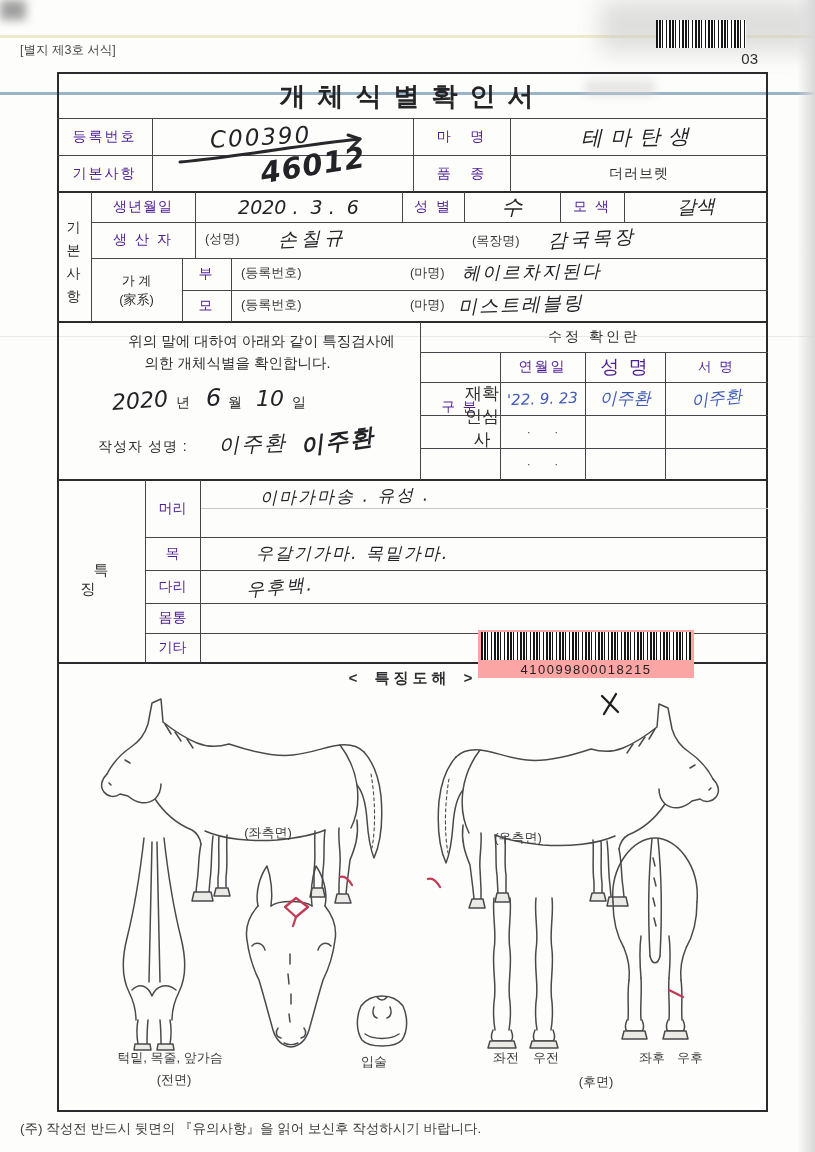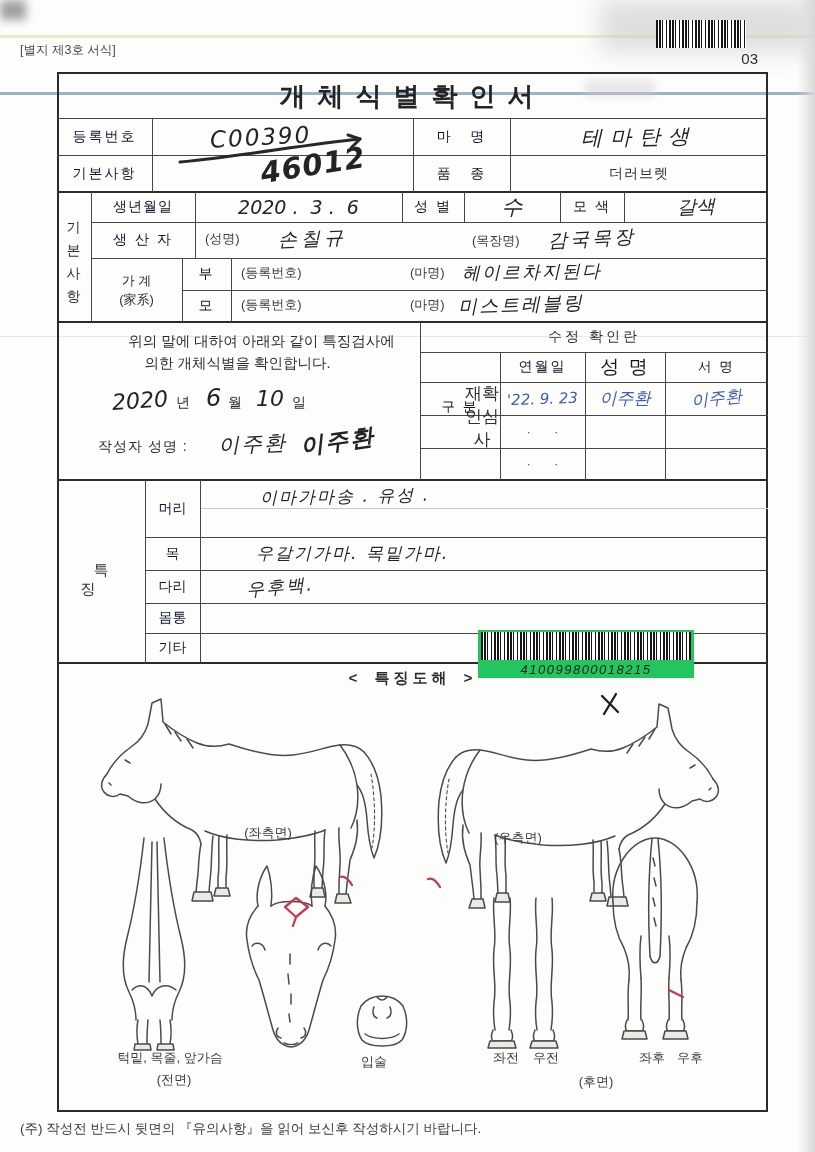--- a/index.html
+++ b/index.html
@@ -1,20 +1,20 @@
 <!DOCTYPE html>
 <html><head>
 <meta charset="utf-8">
 <style>
   html,body{margin:0;padding:0;background:#ffffff;}
   #sheet{position:relative;width:815px;height:1152px;background:#fdfdfc;overflow:hidden;
          font-family:"Liberation Sans",sans-serif;color:#2e2e30;}
   .abs{position:absolute;box-sizing:border-box;}
   .c{display:flex;align-items:center;justify-content:center;text-align:center;}
-  .lbl{font-size:14px;color:#0f172a;letter-spacing:2px;white-space:pre;}
+  .lbl{font-size:14px;color:#4c1d95;letter-spacing:2px;white-space:pre;}
   .sm{font-size:13px;color:#3a3a3c;white-space:pre;}
   .hand{font-family:"DejaVu Sans",sans-serif;font-style:italic;color:#232327;white-space:pre;}
   .blue{color:#3e59b5;}
   .hline{position:absolute;background:#46464a;height:1px;}
   .vline{position:absolute;background:#46464a;width:1px;}
   .thick{height:2px;background:#2b2b2e;}
   .faint{background:#c9c9c9;}
   .bars{background:repeating-linear-gradient(90deg,#161616 0px,#161616 2px,#ffffff 2px,#ffffff 3px,#161616 3px,#161616 5px,#ffffff 5px,#ffffff 6px,#161616 6px,#161616 7px,#ffffff 7px,#ffffff 10px,#161616 10px,#161616 11px,#ffffff 11px,#ffffff 13px);}
   #diagram path{fill:none;stroke:#4a4a4c;stroke-width:1.5;stroke-linecap:round;stroke-linejoin:round;}
   #diagram path.hoof{fill:#eceae4;}
@@ -151,21 +151,21 @@
   <div class="abs c" style="left:57px;top:480px;width:88px;height:183px;font-size:15px;letter-spacing:26px;text-indent:26px;margin-top:8px;">특징</div>
   <div class="abs c lbl" style="left:145px;top:480px;width:55px;height:57px;letter-spacing:0;">머리</div>
   <div class="abs c lbl" style="left:145px;top:537px;width:55px;height:33px;letter-spacing:0;">목</div>
   <div class="abs c lbl" style="left:145px;top:570px;width:55px;height:33px;letter-spacing:0;">다리</div>
   <div class="abs c lbl" style="left:145px;top:603px;width:55px;height:30px;letter-spacing:0;">몸통</div>
   <div class="abs c lbl" style="left:145px;top:633px;width:55px;height:30px;letter-spacing:0;">기타</div>
   <div class="abs hand" style="left:260px;top:485px;font-size:17px;letter-spacing:2px;transform:rotate(-1deg);">이마가마송 . 유성 .</div>
   <div class="abs hand" style="left:256px;top:542px;font-size:17px;letter-spacing:2px;">우갈기가마. 목밑가마.</div>
   <div class="abs hand" style="left:246px;top:575px;font-size:18px;letter-spacing:2px;transform:rotate(-5deg);">우후백.</div>
 
-  <div class="abs" style="left:478px;top:630px;width:216px;height:48px;background:#22c55e;font-style:italic;">
+  <div class="abs" style="left:478px;top:630px;width:216px;height:48px;background:#fca5a5;">
     <div class="abs bars" style="left:3px;top:2px;width:210px;height:28px;"></div>
     <div class="abs c" style="left:0;top:32px;width:216px;height:15px;font-size:13px;letter-spacing:1.5px;color:#222;">410099800018215</div>
   </div>
 
   <div class="abs c" style="left:57px;top:667px;width:711px;height:22px;font-size:15px;font-weight:bold;letter-spacing:4px;font-family:Liberation Mono, monospace;">&lt; 특징도해 &gt;</div>
 
   <svg id="diagram" class="abs" style="left:57px;top:663px;" width="711" height="449" viewBox="0 0 711 449">
 
     <g transform="translate(38,25)">
       <path d="M12,86 C18,74 26,66 36,59 C45,53 50,46 53,36 L57,15 L66,11 L68,34 C78,42 90,50 102,55 C114,60 124,59 134,56 C158,64 180,69 198,67 C218,65 232,58 245,57 C256,56 264,59 269,64"></path>

